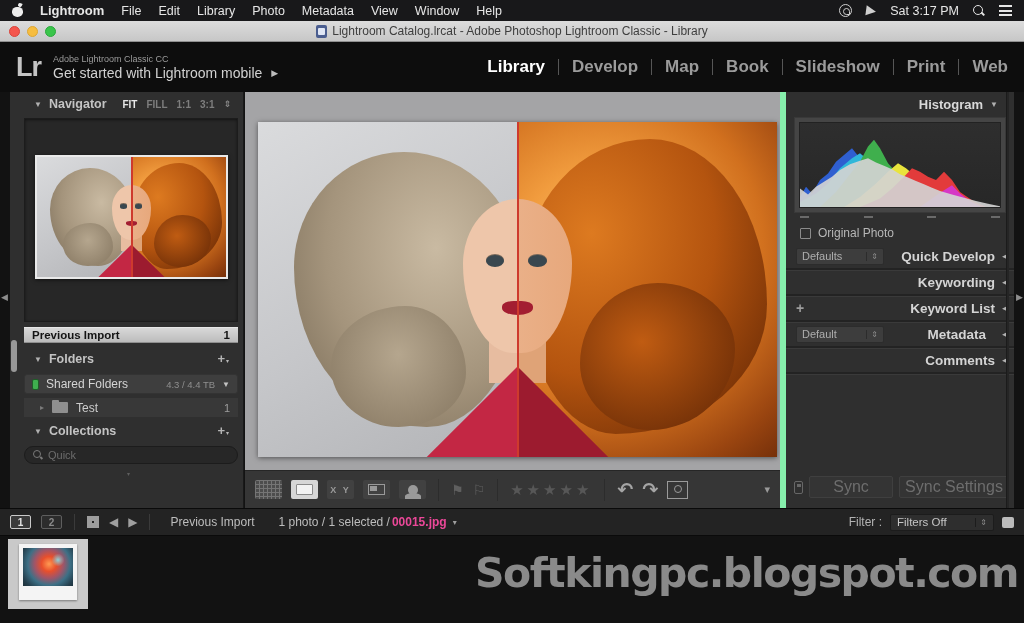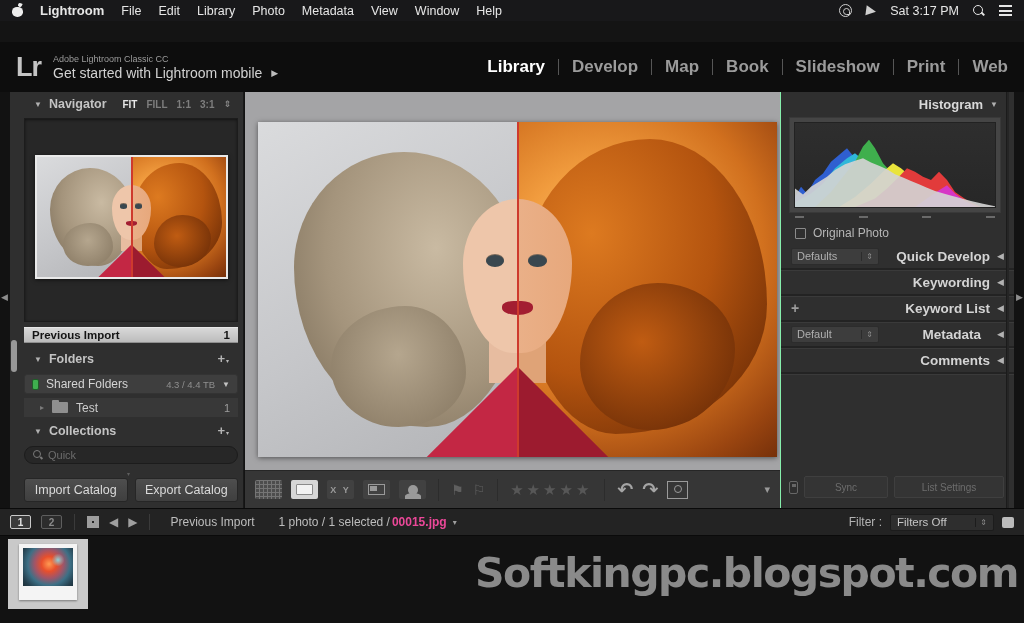--- a/index.html
+++ b/index.html
@@ -179,21 +179,21 @@
   .tb-sep { width:1px; height:22px; background:#2c2c2c; margin:0 3px; }
   .flag { font-size:14px; color:#5f5f5f; }
   .stars { font-size:15px; color:#575757; letter-spacing:3px; }
   .rot { font-size:19px; color:#a5a5a5; font-weight:bold; }
   .crop-ov { width:21px; height:18px; border:1.5px solid #9a9a9a; position:relative; }
   .crop-ov::after { content:""; position:absolute; left:6px; top:3px; width:6px; height:6px; border-radius:50%; border:1.5px solid #9a9a9a; }
   .tb-chevron { margin-left:auto; font-size:11px; color:#9a9a9a; }
 
   
   .rpanel { position:absolute; left:780px; top:0; width:234px; height:416px; background:#2f2f2f;
-            border-left:1px solid #86efac; }
+            border-left:6px solid #86efac; }
   .rscroll { position:absolute; right:5px; top:0; width:3px; height:416px; background:#252525; border-left:1px solid #1b1b1b; }
   .hist-head { position:absolute; right:16px; top:5px; display:flex; align-items:center; gap:7px;
                color:#d8d8d8; font-size:13px; font-weight:bold; }
   .hist-box { position:absolute; left:8px; top:25px; width:212px; height:96px; background:#454545;
               border:1px solid #393939; padding:4px; }
   .hist-inner { width:100%; height:100%; background:linear-gradient(#2e2e2e,#272727); border:1px solid #222; }
   .hist-inner svg { width:100%; height:100%; display:block; }
   .hist-ticks { position:absolute; left:14px; top:124px; width:200px; display:flex; justify-content:space-between; }
   .htick { width:9px; height:2px; background:#6a6a6a; }
   .orig-row { position:absolute; left:14px; top:134px; display:flex; align-items:center; gap:7px; }
@@ -206,21 +206,21 @@
   .sect-arrow { font-size:9px; color:#b2b2b2; margin-left:7px; }
   .preset-btn { width:88px; height:17px; background:#3d3d3d; border:1px solid #2c2c2c; border-radius:2px;
                 display:flex; align-items:center; padding:0 5px; font-size:11px; color:#aeaeae; }
   .preset-step { margin-left:auto; font-size:8px; color:#8d8d8d; border-left:1px solid #2c2c2c; padding-left:4px; }
   .kw-plus { font-size:14px; color:#9d9d9d; font-weight:bold; }
 
   .sync-row { position:absolute; left:8px; bottom:10px; display:flex; align-items:center; gap:6px; }
   .sync-doc { width:9px; height:13px; border:1px solid #676767; border-radius:2px; position:relative; }
   .sync-doc::after { content:""; position:absolute; left:1.5px; top:2px; width:4px; height:3px; background:#676767; }
   .sync-btn { height:22px; background:#343434; border:1px solid #3f3f3f; border-radius:2px;
-              color:#6d6d6d; font-size:10px; font-family:inherit; }
+              color:#6d6d6d; font-size:16px; font-family:inherit; }
   .sync-btn.b1 { width:84px; } .sync-btn.b2 { width:110px; }
 
   
   .fbar { position:absolute; top:508px; left:0; width:1024px; height:28px; background:#232323;
           border-top:1px solid #0a0a0a; border-bottom:1px solid #0a0a0a;
           display:flex; align-items:center; padding:0 10px; gap:10px; }
   .winbtn { width:21px; height:14px; border-radius:2px; display:flex; align-items:center; justify-content:center;
             font-size:10px; font-weight:bold; }
   .winbtn.w1 { border:1.5px solid #c9c9c9; color:#e3e3e3; background:#3a3a3a; }
   .winbtn.w2 { border:1.5px solid #5e5e5e; color:#8b8b8b; background:#2c2c2c; }
@@ -269,20 +269,31 @@
     <span class="mitem">Help</span>
     <div class="mb-right">
       <span class="cc-icon"></span>
       <span class="ptr-icon"></span>
       <span>Sat 3:17 PM</span>
       <span class="mag-icon"></span>
       <span class="list-icon"></span>
     </div>
   </div>
 
+  <div class="titlebar">
+    <div class="traffic">
+      <span class="tl red"></span>
+      <span class="tl yel"></span>
+      <span class="tl grn"></span>
+    </div>
+    <div class="titlewrap">
+      <span class="doc-icon"></span>
+      <span>Lightroom Catalog.lrcat - Adobe Photoshop Lightroom Classic - Library</span>
+    </div>
+  </div>
 
   <div class="header">
     <div class="lr-logo">Lr</div>
     <div class="id-text">
       <div class="app-name">Adobe Lightroom Classic CC</div>
       <div class="promo-row">
         <span class="promo-label">Get started with Lightroom mobile</span>
         <span class="promo-arrow">▶</span>
       </div>
     </div>
@@ -380,24 +391,20 @@
         </span>
       </div>
 
       <div class="searchbox">
         <span class="sm-mag"></span>
         <span class="search-ph">Quick</span>
       </div>
 
       <span class="mini-caret">▾</span>
 
-      <div class="lp-buttons">
-        <button class="lr-btn">Import Catalog</button>
-        <button class="lr-btn">Export Catalog</button>
-      </div>
     </div>
 
     <div class="canvas">
       <div class="photo split-scene">
         <div class="ss-left"></div>
         <div class="ss-right"></div>
         <div class="ss-hair-l"></div>
         <div class="ss-hair-l2"></div>
         <div class="ss-hair-r"></div>
         <div class="ss-hair-r2"></div>
@@ -497,21 +504,21 @@
       </div>
 
       <div class="sect" style="top:256px;padding-left:32px;">
         <span class="sect-label">Comments</span>
         <span class="sect-arrow">◀</span>
       </div>
 
       <div class="sync-row">
         <span class="sync-doc"></span>
         <button class="sync-btn b1">Sync</button>
-        <button class="sync-btn b2">List Settings</button>
+        <button class="sync-btn b2">Sync Settings</button>
       </div>
       <div class="rscroll"></div>
     </div>
 
     <div class="edgestrip right">
       <span class="edge-arrow">▶</span>
     </div>
   </div>
 
   <div class="fbar">

